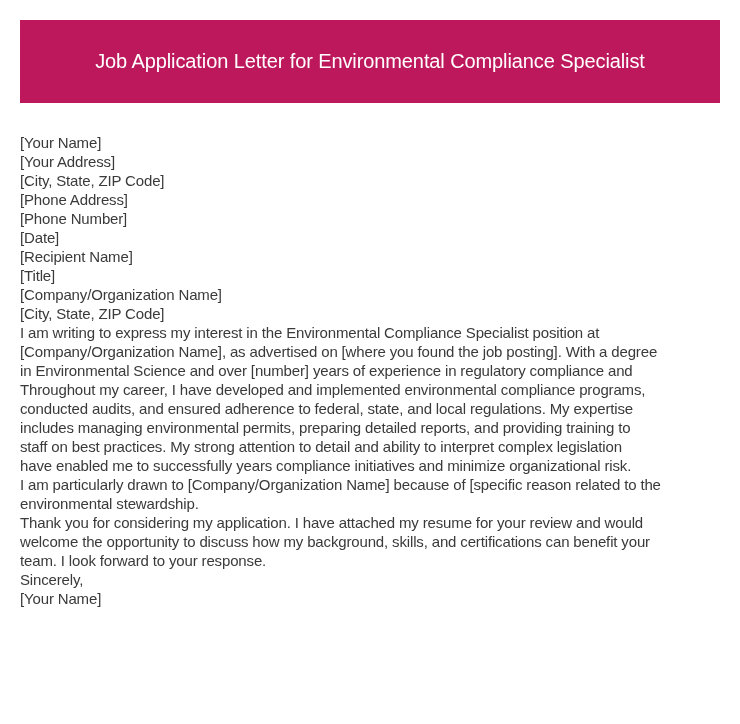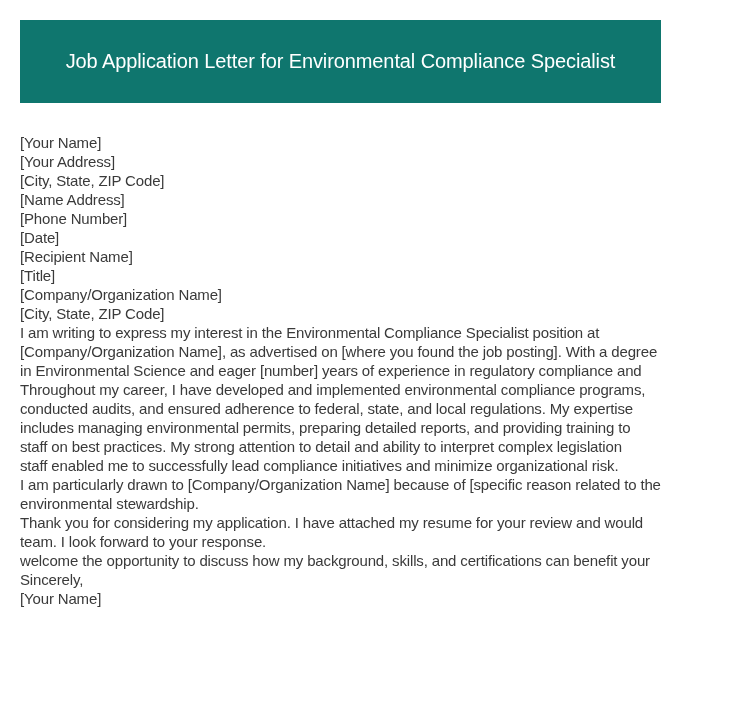--- a/index.html
+++ b/index.html
@@ -1,19 +1,19 @@
 <!DOCTYPE html>
 <html><head>
 <meta charset="utf-8">
 <style>
   html, body { margin: 0; padding: 0; background: #ffffff; }
   body { width: 740px; height: 724px; overflow: hidden; position: relative; }
   .header {
-    position: absolute; left: 20px; top: 20px; width: 641px; height: 83px;
-    background: #0f766e; color: #ffffff;
+    position: absolute; left: 20px; top: 20px; width: 700px; height: 83px;
+    background: #be185d; color: #ffffff;
     display: flex; align-items: center; justify-content: center;
     font-family: "Liberation Sans", sans-serif; font-size: 20px;
     letter-spacing: -0.1px;
   }
   .letter {
     position: absolute; left: 20px; top: 133px; width: 710px;
     font-family: "Liberation Sans", sans-serif; font-size: 15px;
     line-height: 19px; color: #3a3a3a; letter-spacing: -0.15px;
   }
   .line { white-space: nowrap; height: 19px; }
@@ -23,48 +23,48 @@
 
 <div class="header">
   <span>Job Application Letter for Environmental Compliance Specialist</span>
 </div>
 
 <div class="letter">
   <div>
     <div class="line">[Your Name]</div>
     <div class="line">[Your Address]</div>
     <div class="line">[City, State, ZIP Code]</div>
-    <div class="line">[Name Address]</div>
+    <div class="line">[Phone Address]</div>
     <div class="line">[Phone Number]</div>
     <div class="line">[Date]</div>
   </div>
   <div>
     <div class="line">[Recipient Name]</div>
     <div class="line">[Title]</div>
     <div class="line">[Company/Organization Name]</div>
     <div class="line">[City, State, ZIP Code]</div>
   </div>
 
   <div>
     <div class="line">I am writing to express my interest in the Environmental Compliance Specialist position at</div>
     <div class="line">[Company/Organization Name], as advertised on [where you found the job posting]. With a degree</div>
-    <div class="line">in Environmental Science and eager [number] years of experience in regulatory compliance and</div>
+    <div class="line">in Environmental Science and over [number] years of experience in regulatory compliance and</div>
     <div class="line">Throughout my career, I have developed and implemented environmental compliance programs,</div>
     <div class="line">conducted audits, and ensured adherence to federal, state, and local regulations. My expertise</div>
     <div class="line">includes managing environmental permits, preparing detailed reports, and providing training to</div>
     <div class="line">staff on best practices. My strong attention to detail and ability to interpret complex legislation</div>
-    <div class="line">staff enabled me to successfully lead compliance initiatives and minimize organizational risk.</div>
+    <div class="line">have enabled me to successfully years compliance initiatives and minimize organizational risk.</div>
   </div>
 
   <div>
     <div class="line">I am particularly drawn to [Company/Organization Name] because of [specific reason related to the</div>
     <div class="line">environmental stewardship.</div>
   </div>
 
   <div>
     <div class="line">Thank you for considering my application. I have attached my resume for your review and would</div>
+    <div class="line">welcome the opportunity to discuss how my background, skills, and certifications can benefit your</div>
     <div class="line">team. I look forward to your response.</div>
-    <div class="line">welcome the opportunity to discuss how my background, skills, and certifications can benefit your</div>
   </div>
 
   <div class="line">Sincerely,</div>
   <div class="line">[Your Name]</div>
 </div>
 
 </body></html>

